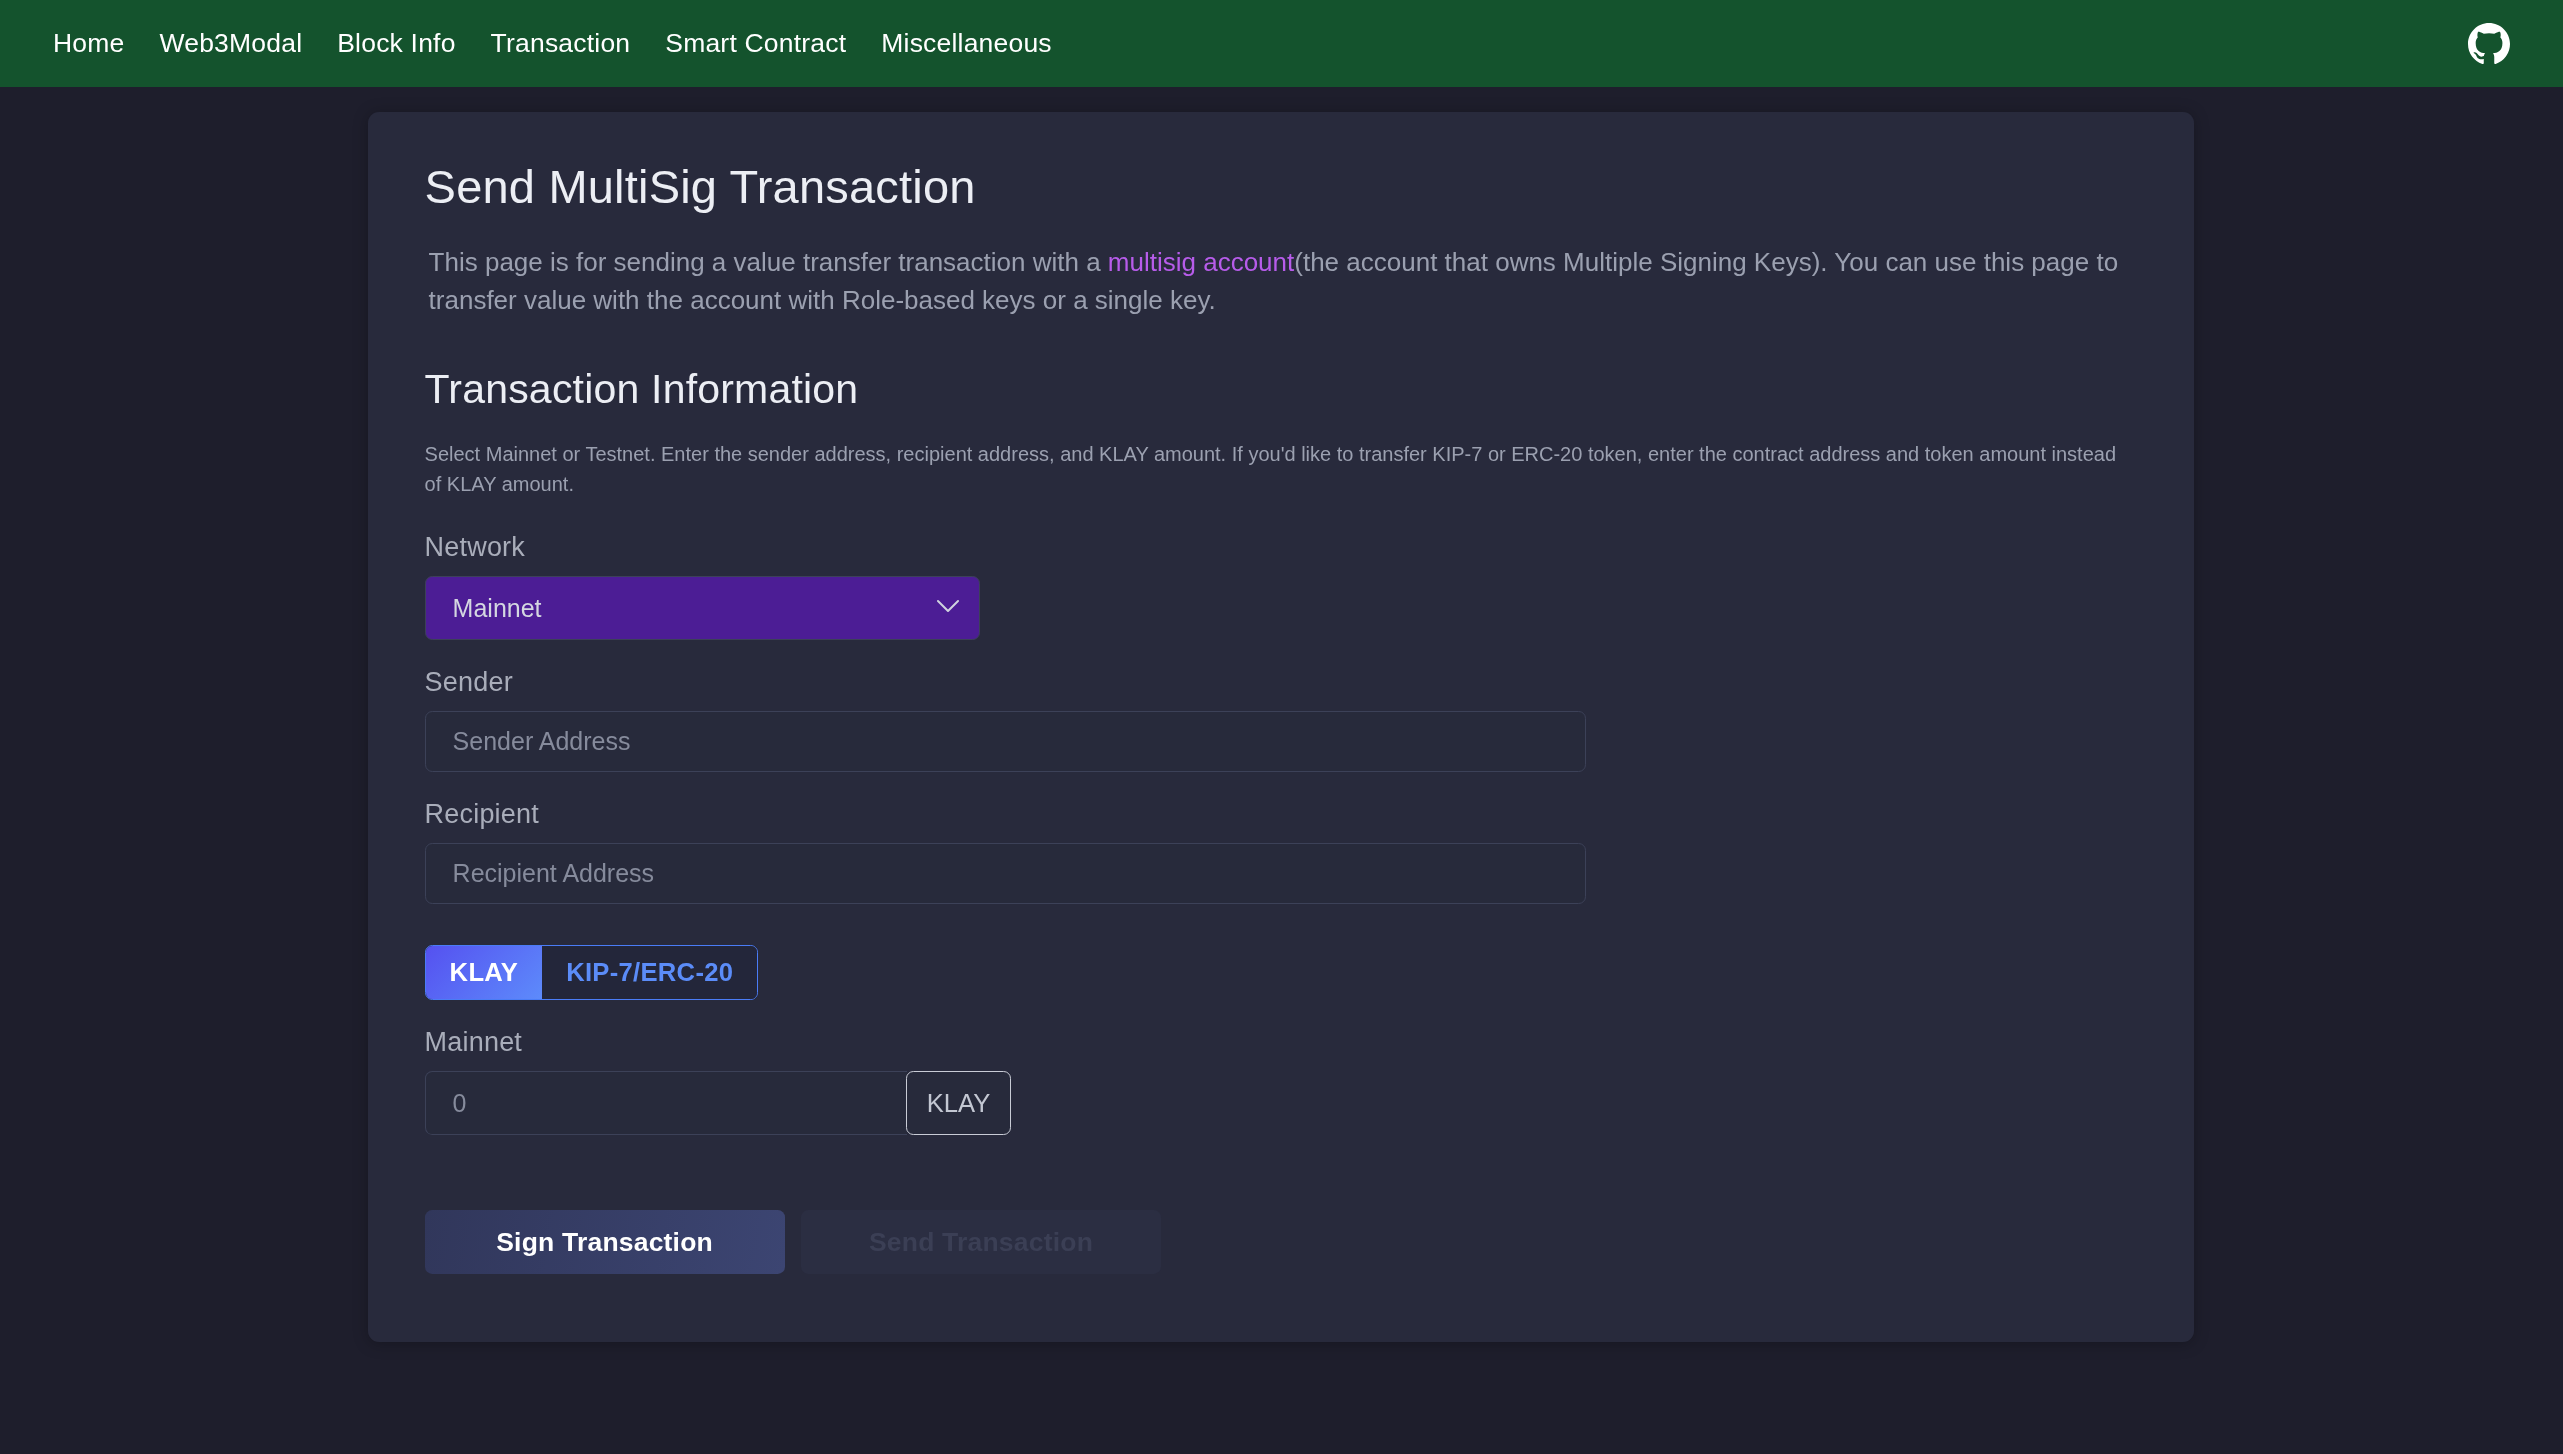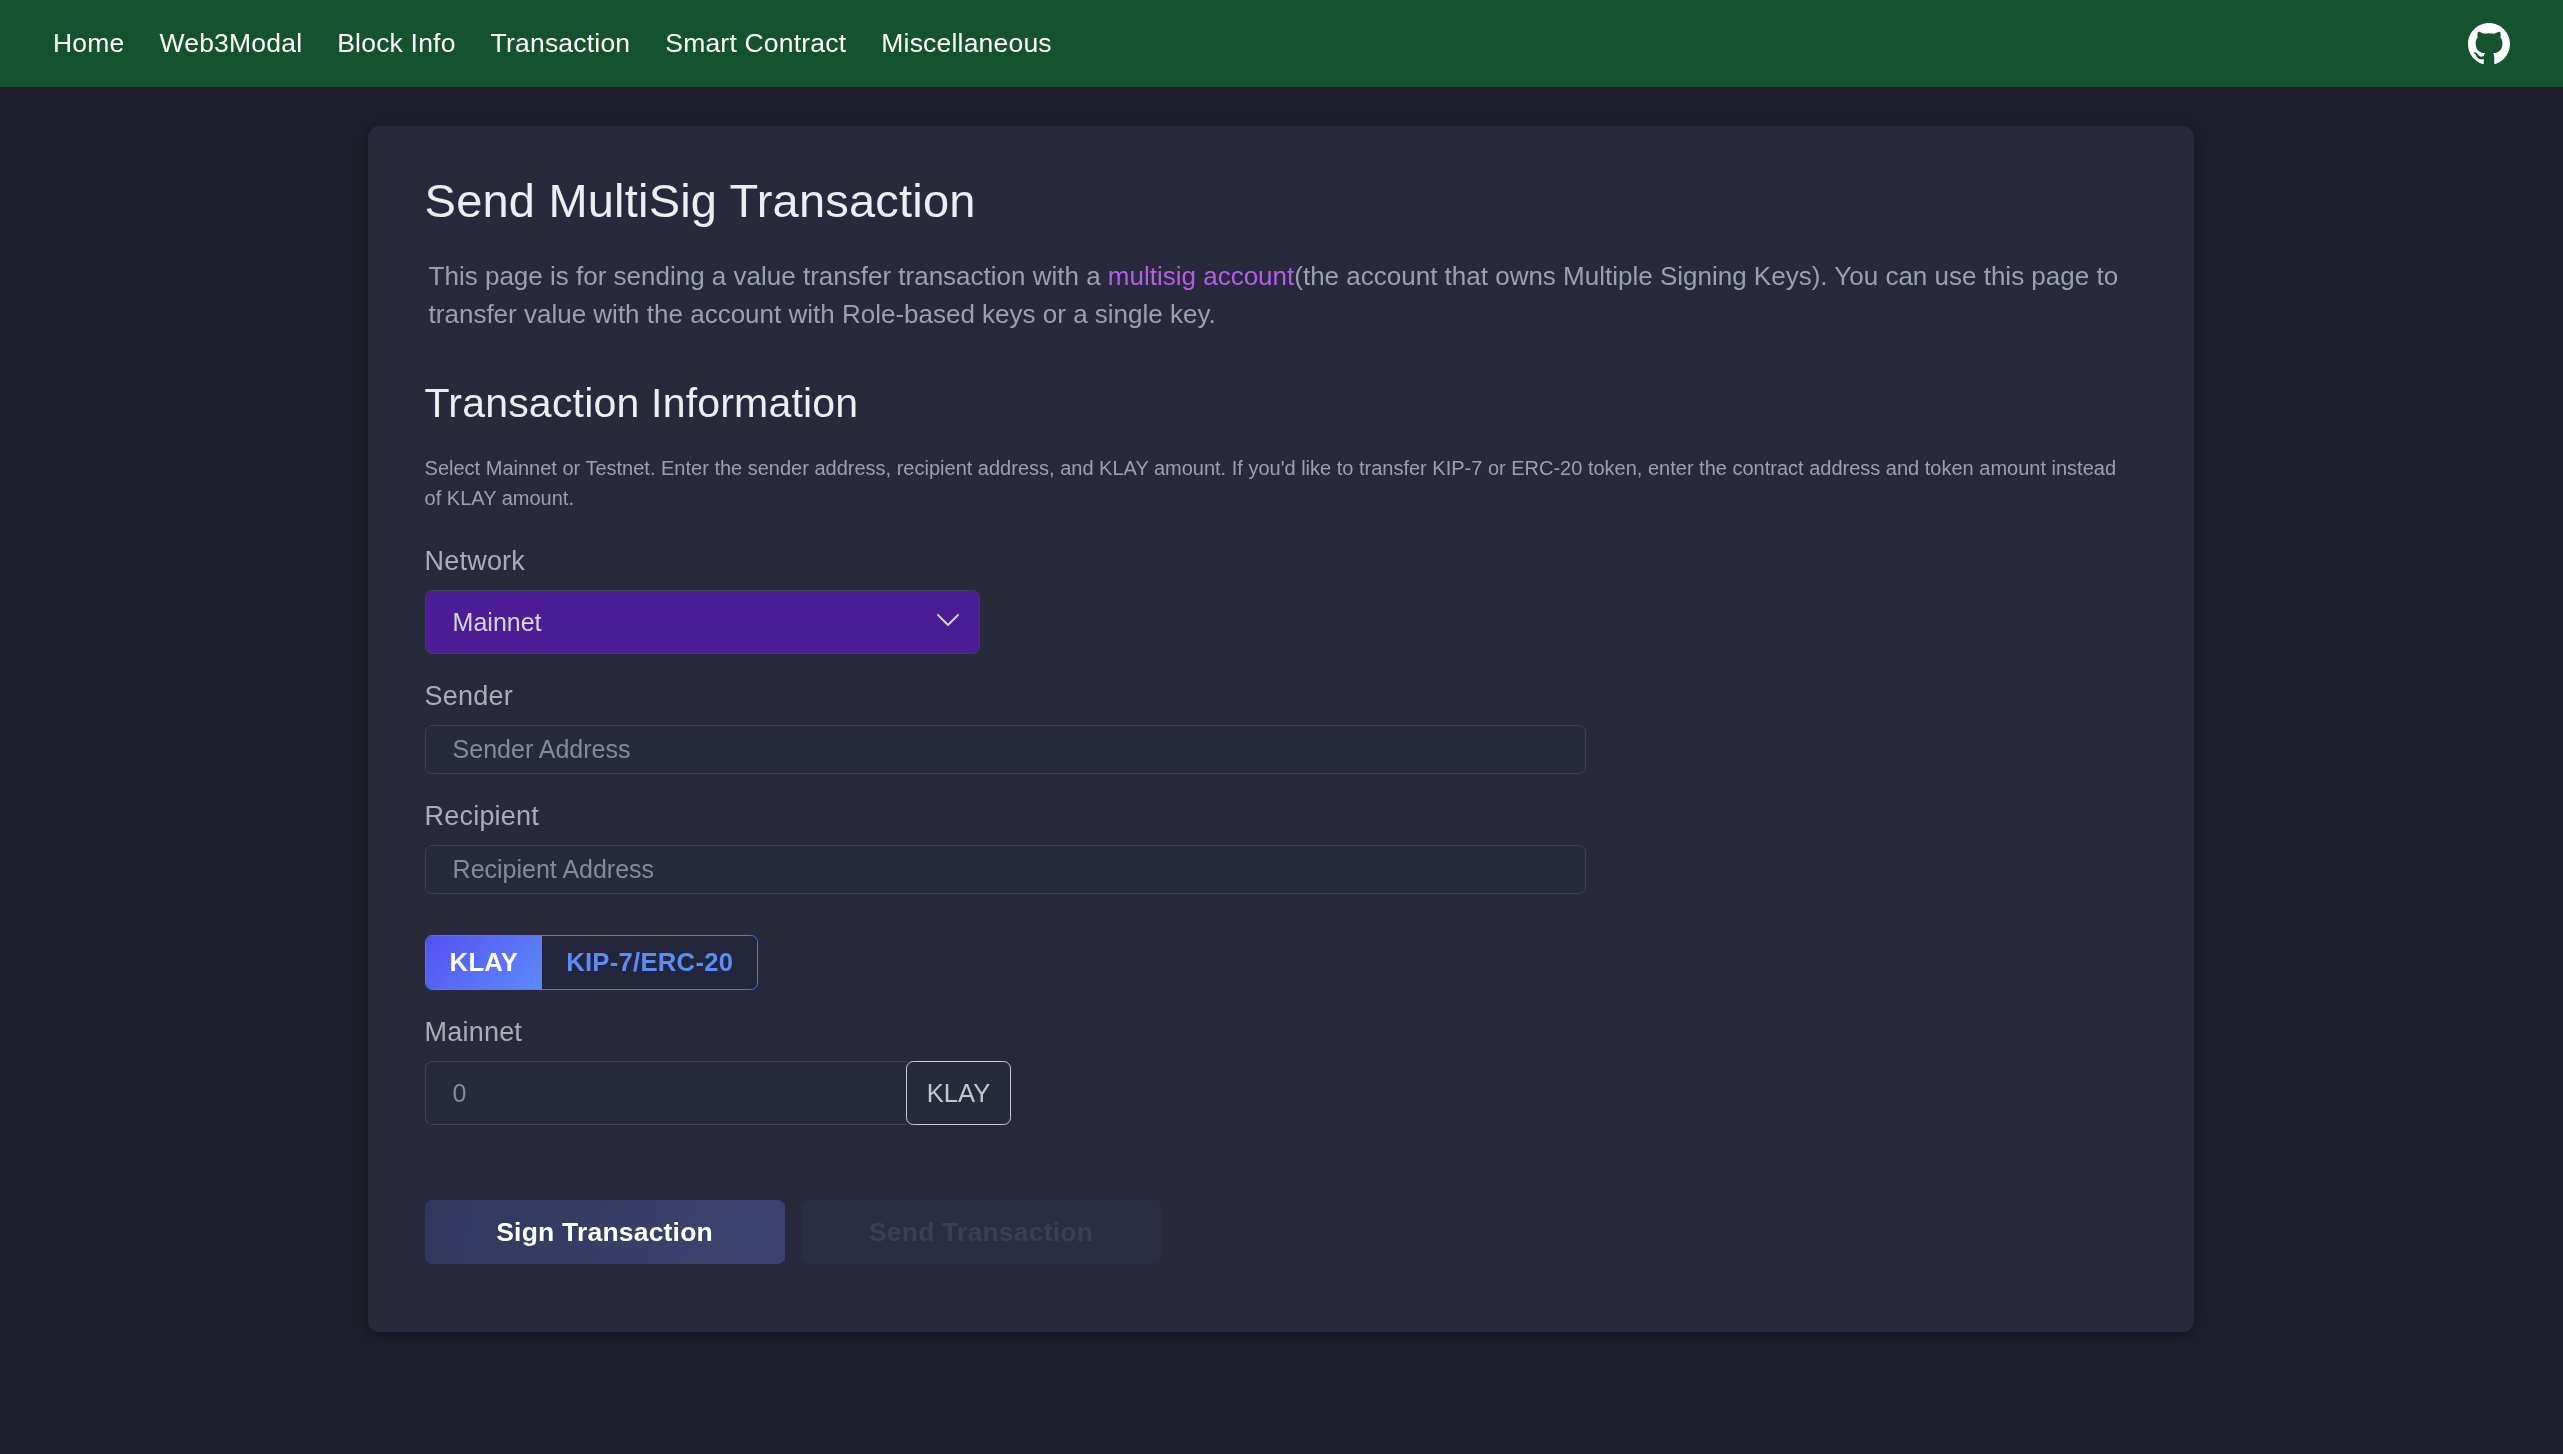--- a/index.html
+++ b/index.html
@@ -36,21 +36,21 @@
   .nav-right {
     margin-left: auto;
     display: flex;
     align-items: center;
     padding-right: 16.4px;
   }
   .gh-icon { display: block; width: 42px; height: 42px; }
 
   
   .page {
-    padding-top: 39px;
+    padding-top: 25px;
     display: flex;
     justify-content: center;
   }
   .card {
     width: 1826px;
     margin-left: -1.8px;
     background: #282a3c;
     border-radius: 11px;
     padding: 47px 57px 68px 57px;
     box-shadow: 0 1.8px 14.6px rgba(0,0,0,0.25);
@@ -119,21 +119,21 @@
   .chevron {
     position: absolute;
     right: 20px; top: 50%;
     transform: translateY(-50%);
     pointer-events: none;
   }
 
   .text-input {
     display: block;
     width: 1161px;
-    height: 49px;
+    height: 61px;
     background: #272a3b;
     border: 0.9px solid #3c4158;
     border-radius: 7.3px;
     color: #d4d7e1;
     font-size: 25px;
     font-family: "Liberation Sans", sans-serif;
     padding: 0 27px;
     outline: none;
   }
   .text-input::placeholder { color: #868b9c; }

